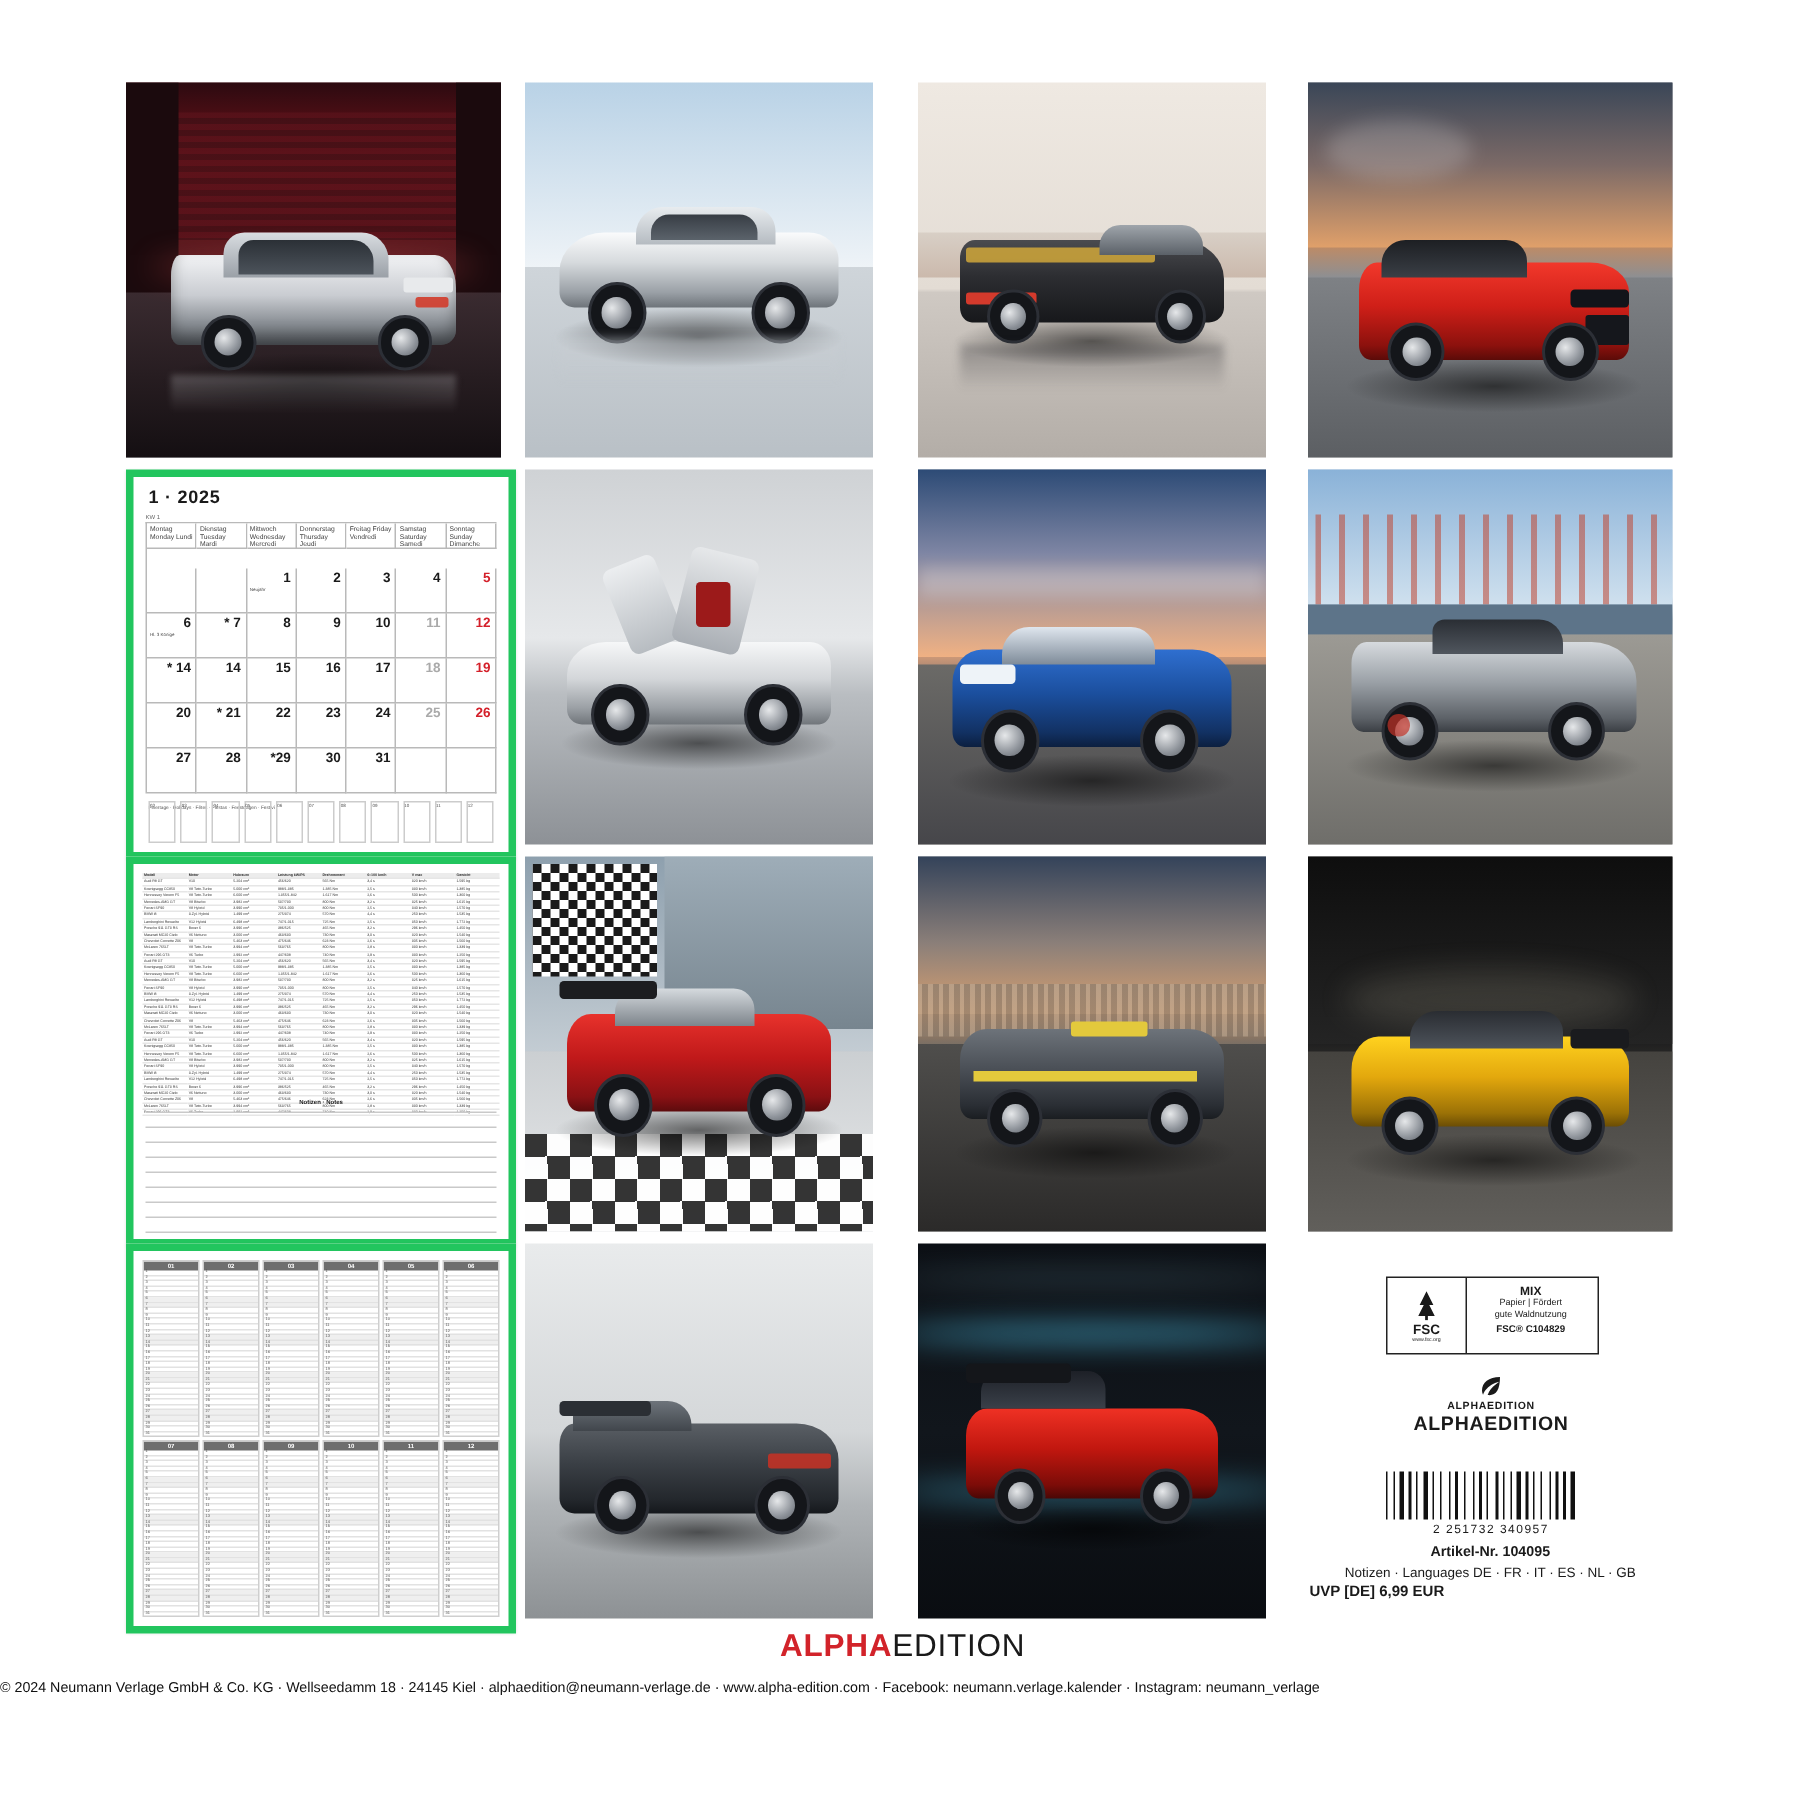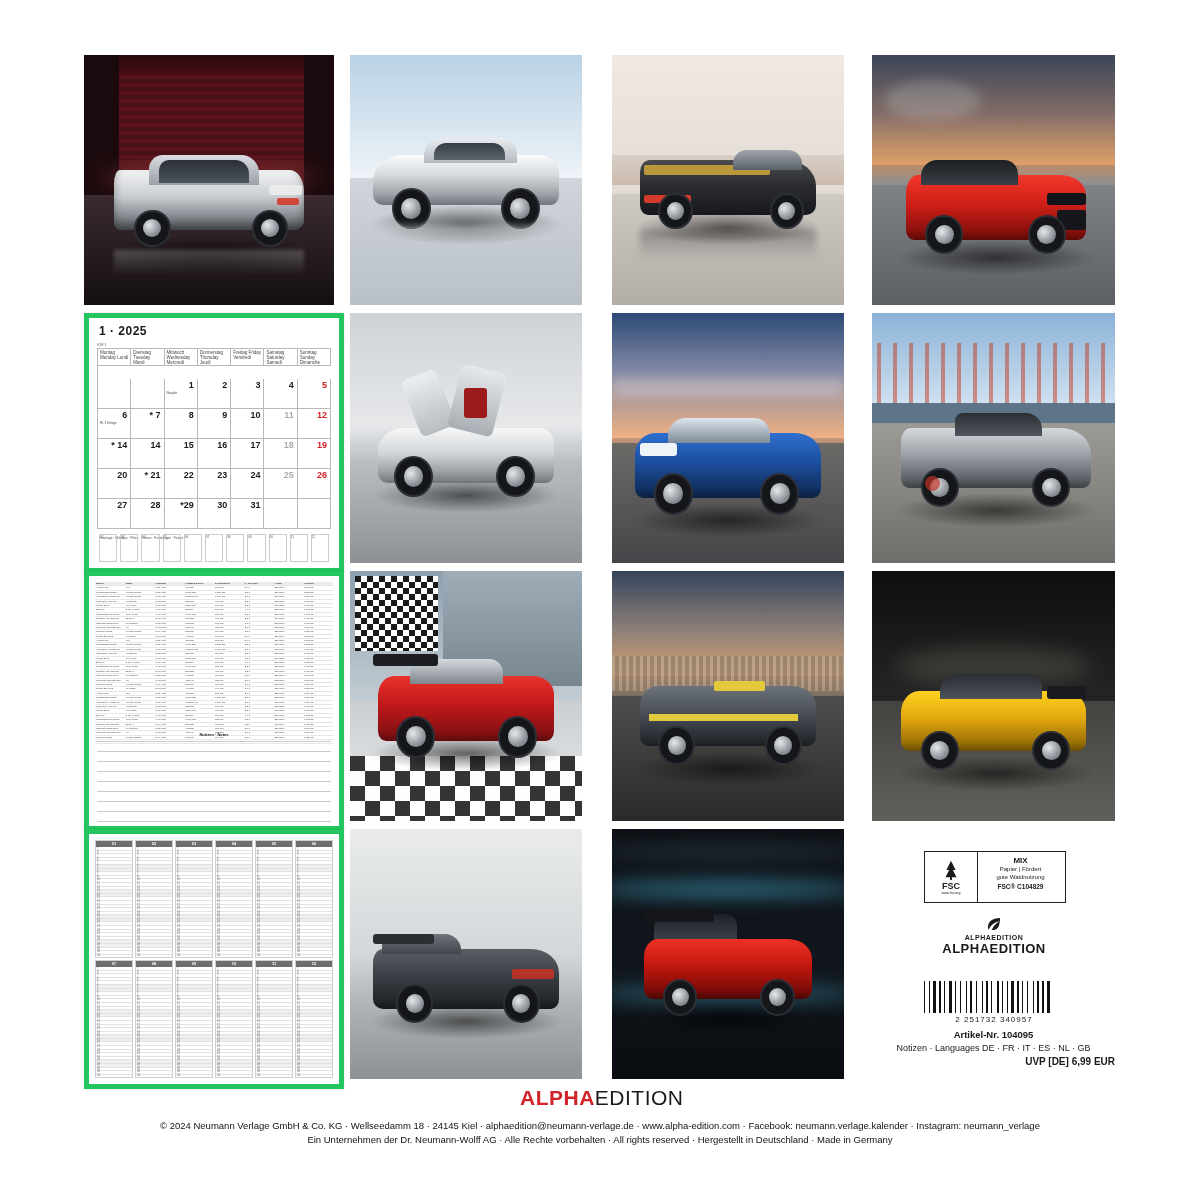--- a/index.html
+++ b/index.html
@@ -220,21 +220,21 @@
     position: absolute;
     font-size: 21px;
     letter-spacing: .5px;
     font-family: "Liberation Sans", sans-serif;
   }
   .alpha-logo .a { color: #d2232a; font-weight: bold; }
   .alpha-logo .b { color: #1a1a1a; font-weight: normal; }
   .footer {
     position: absolute;
     left: 0; right: 0;
-    text-align: center;
+    text-align: left;
     font-size: 9.5px;
     line-height: 14px;
     color: #111;
   }
   .umwelt {
     position: absolute;
     text-align: center;
     width: 160px;
   }
   .umwelt .l1 { font-size: 7px; letter-spacing: .5px; font-weight: bold; }
@@ -1362,23 +1362,22 @@
         <i style="width: 1px; opacity: 0;"></i>
         <i style="width: 2px; opacity: 1;"></i>
         <i style="width: 1px; opacity: 0;"></i>
         <i style="width: 3px; opacity: 1;"></i>
         <i style="width: 1px; opacity: 0;"></i>
       </div>
     <div style="position:absolute;left:40px;top:186px;width:164px;text-align:center;font-size:8px;letter-spacing:1px;">2   251732   340957</div>
 
     <div style="position:absolute;left:0;right:0;top:200px;text-align:center;font-size:9.5px;font-weight:bold;">Artikel-Nr. 104095</div>
     <div style="position:absolute;left:0;right:0;top:214px;text-align:center;font-size:9px;">Notizen · Languages DE · FR · IT · ES · NL · GB</div>
-    <div style="position:absolute;left:16px;right:0;top:227px;text-align:right;font-size:10px;font-weight:bold;">UVP [DE] 6,99 EUR</div>
+    <div style="position:absolute;left:1px;right:0;top:227px;text-align:left;font-size:10px;font-weight:bold;">UVP [DE] 6,99 EUR</div>
   </div>
 
   <div class="alpha-logo" style="left:520px;top:1086px;">
     <span class="a">ALPHA</span><span class="b">EDITION</span>
   </div>
 
   <div class="footer" style="top:1119px;">© 2024 Neumann Verlage GmbH &amp; Co. KG · Wellseedamm 18 · 24145 Kiel · alphaedition@neumann-verlage.de · www.alpha-edition.com · Facebook: neumann.verlage.kalender · Instagram: neumann_verlage</div>
-  <div class="footer" style="top:1133px;">Ein Unternehmen der Dr. Neumann-Wolff AG · Alle Rechte vorbehalten · All rights reserved · Hergestellt in Deutschland · Made in Germany</div>
 
 </div>
 
 </body></html>

